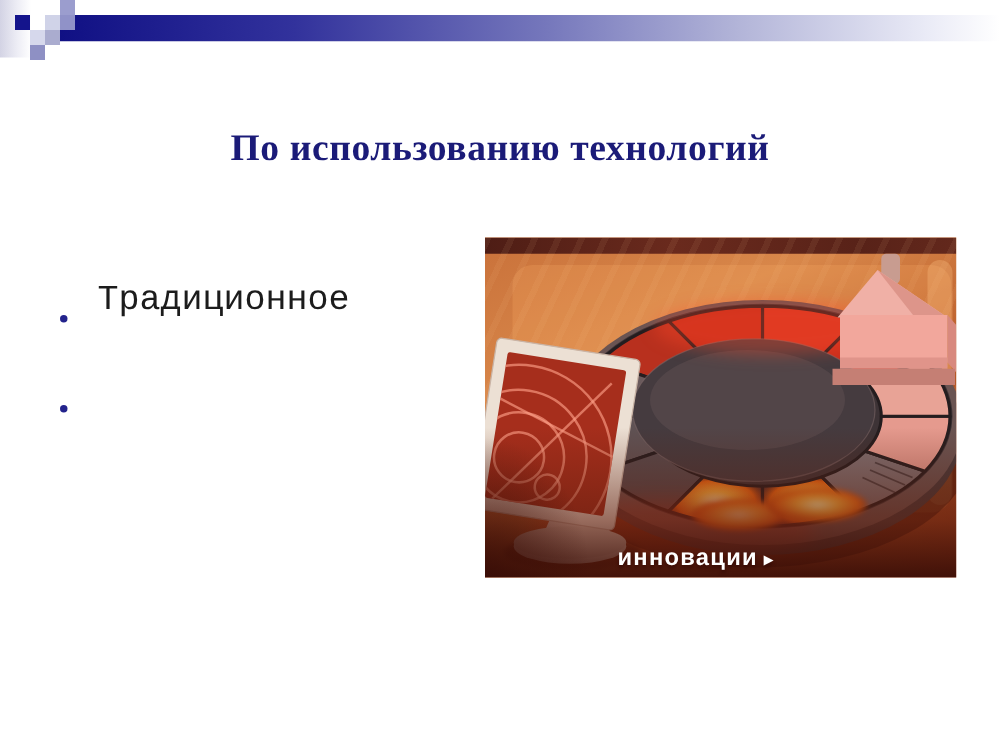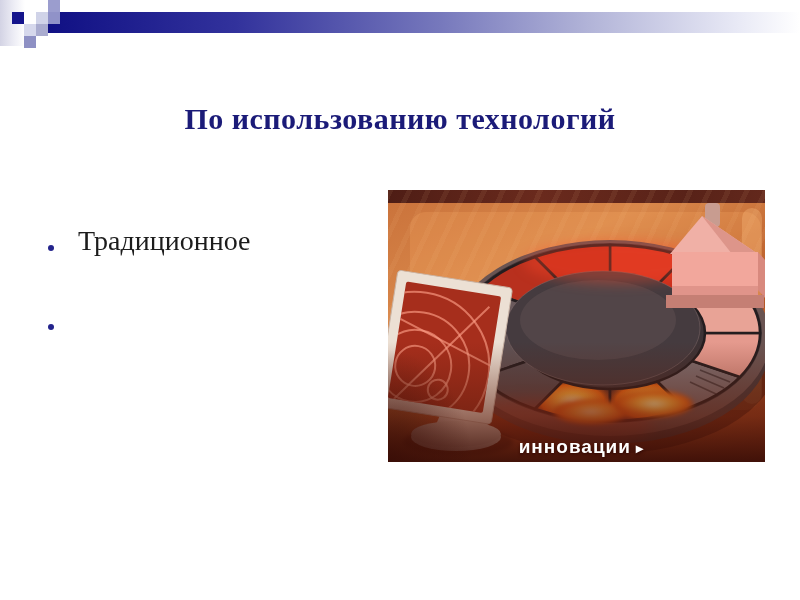--- a/index.html
+++ b/index.html
@@ -24,21 +24,21 @@
   
   .bar-bottom{position:absolute;left:0;top:565px;width:795px;height:11px;
     background:linear-gradient(90deg,#6466b4 0%,#2a2a96 20%,#13138a 55%,#13138a 100%);}
 
   
   .title{position:absolute;left:0;top:82px;width:800px;text-align:center;
     font-size:30px;font-weight:700;color:#1b1b78;letter-spacing:.5px;}
 
   
   .bullets{position:absolute;left:0;top:0;width:380px;}
-  .bullet{position:absolute;left:48px;display:flex;align-items:center;}
+  .bullet{position:absolute;left:48px;display:flex;align-items:flex-end;font-family:Liberation Mono, monospace;}
   .bullet-1{top:224px;}
   .bullet-2{top:310px;}
   .b-dot{width:6px;height:6px;border-radius:50%;background:#23238c;
     margin-top:14px;margin-right:24px;flex:0 0 auto;}
   .b-label{font-size:28px;color:#1c1c1c;line-height:1.2;}
 
   
   .picture{position:absolute;left:388px;top:190px;width:377px;height:272px;overflow:hidden;
     background:linear-gradient(155deg,#c9713a 0%,#d8874a 30%,#c express 60%,#8a3518 100%);
     background:linear-gradient(155deg,#c9713a 0%,#d8874a 30%,#b85a28 62%,#8a3518 100%);}
@@ -48,21 +48,21 @@
     background:rgba(255,178,104,.22);}
   .pic-band-right{position:absolute;right:3px;top:18px;bottom:58px;width:20px;border-radius:12px;
     background:rgba(255,196,134,.30);}
   .pic-streaks{position:absolute;inset:0 0 40% 0;opacity:.5;
     background:repeating-linear-gradient(115deg,rgba(255,205,150,.14) 0 5px,rgba(255,205,150,0) 5px 17px);}
   .pic-vignette{position:absolute;left:0;right:0;bottom:0;height:120px;
     background:linear-gradient(to top,rgba(58,14,7,.92) 0%,rgba(96,30,14,.6) 38%,rgba(96,30,14,0) 100%);}
   .pic-vignette-left{position:absolute;left:0;bottom:0;width:150px;height:200px;
     background:radial-gradient(120px 160px at 0% 100%,rgba(55,12,6,.8),rgba(55,12,6,0) 70%);}
   .pic-svg{position:absolute;inset:0;}
-  .pic-caption{position:absolute;left:106px;bottom:4px;width:150px;text-align:right;
+  .pic-caption{position:absolute;left:106px;bottom:4px;width:150px;text-align:left;
     font-family:"Liberation Sans",sans-serif;font-weight:700;font-size:19px;color:#ffffff;
     letter-spacing:1px;text-shadow:0 2px 3px rgba(50,8,4,.85);white-space:nowrap;}
   .pic-caption .arrow{font-size:14px;margin-left:5px;}
 </style>
 </head>
 <body>
 
 <div class="slide">
 
   <div class="left-strip"></div>

